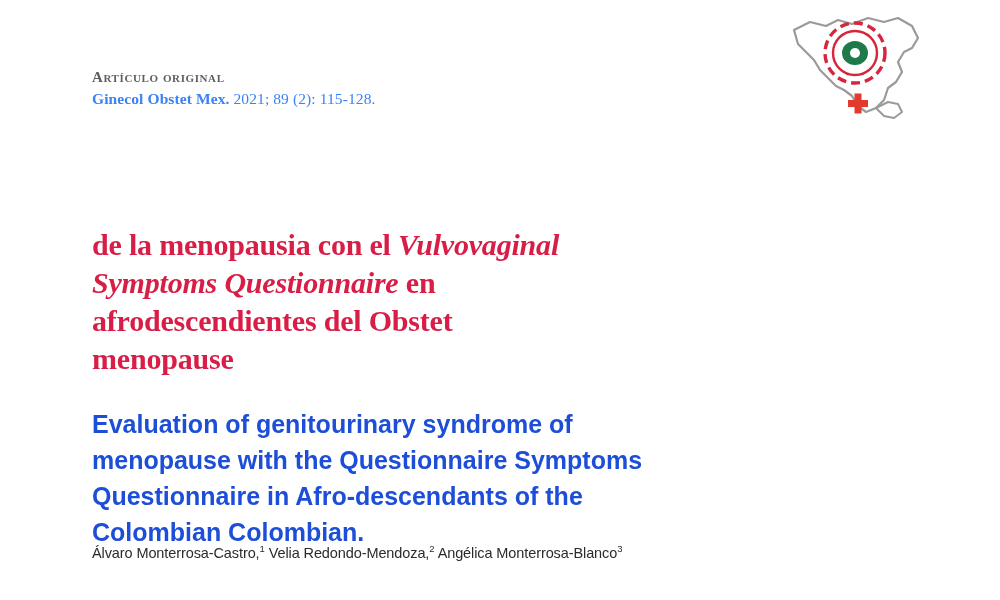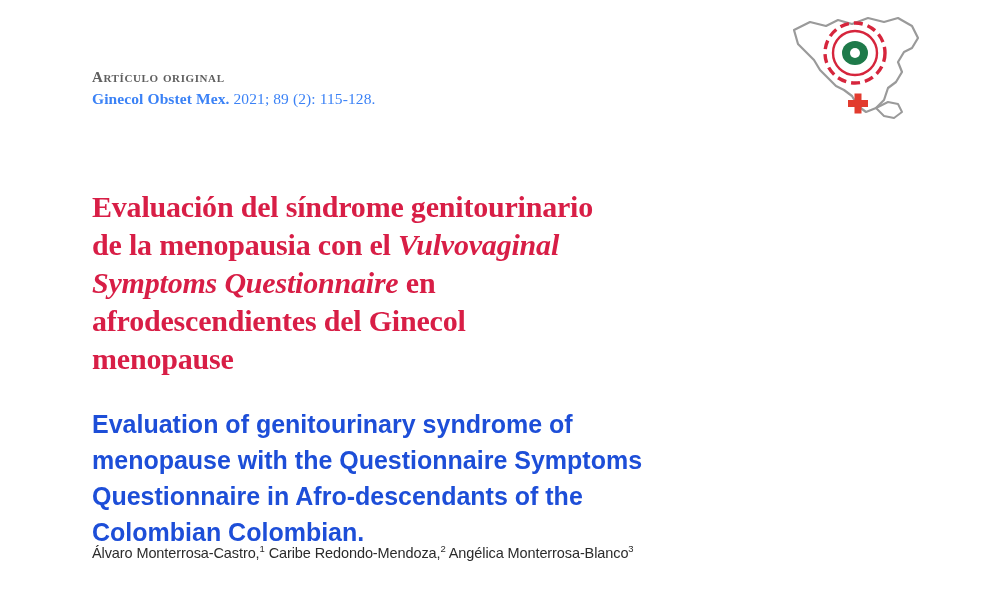--- a/index.html
+++ b/index.html
@@ -140,33 +140,33 @@
       <circle cx="75" cy="45" r="5" fill="#ffffff"></circle>
 
       <g>
         <rect x="68" y="92" width="20" height="7" fill="#e23b2e"></rect>
         <rect x="74.5" y="85.5" width="7" height="20" fill="#e23b2e"></rect>
       </g>
     </svg>
   </div>
 
   <h1 class="title-es">
-    <span>Evaluación del síndrome genitourinario</span><br>
+    <br>
     <span>de la menopausia con el </span><span class="it">Vulvovaginal</span><br>
     <span class="it">Symptoms Questionnaire</span><span> en</span><br>
-    <span>afrodescendientes del Ginecol</span><br>
+    <span>afrodescendientes del Obstet</span><br>
     <span>menopause</span>
   </h1>
 
   <h2 class="title-en">
     <span>Evaluation of genitourinary syndrome of</span><br>
     <span>menopause with the Questionnaire Symptoms</span><br>
     <span>Questionnaire in Afro-descendants of the</span><br>
     <span>Colombian Colombian.</span>
   </h2>
 
   <div class="authors">
     <span>Álvaro Monterrosa-Castro,</span><sup>1</sup>
-    <span>Caribe Redondo-Mendoza,</span><sup>2</sup>
+    <span>Velia Redondo-Mendoza,</span><sup>2</sup>
     <span>Angélica Monterrosa-Blanco</span><sup>3</sup>
   </div>
 
 </div>
 
 </body></html>

